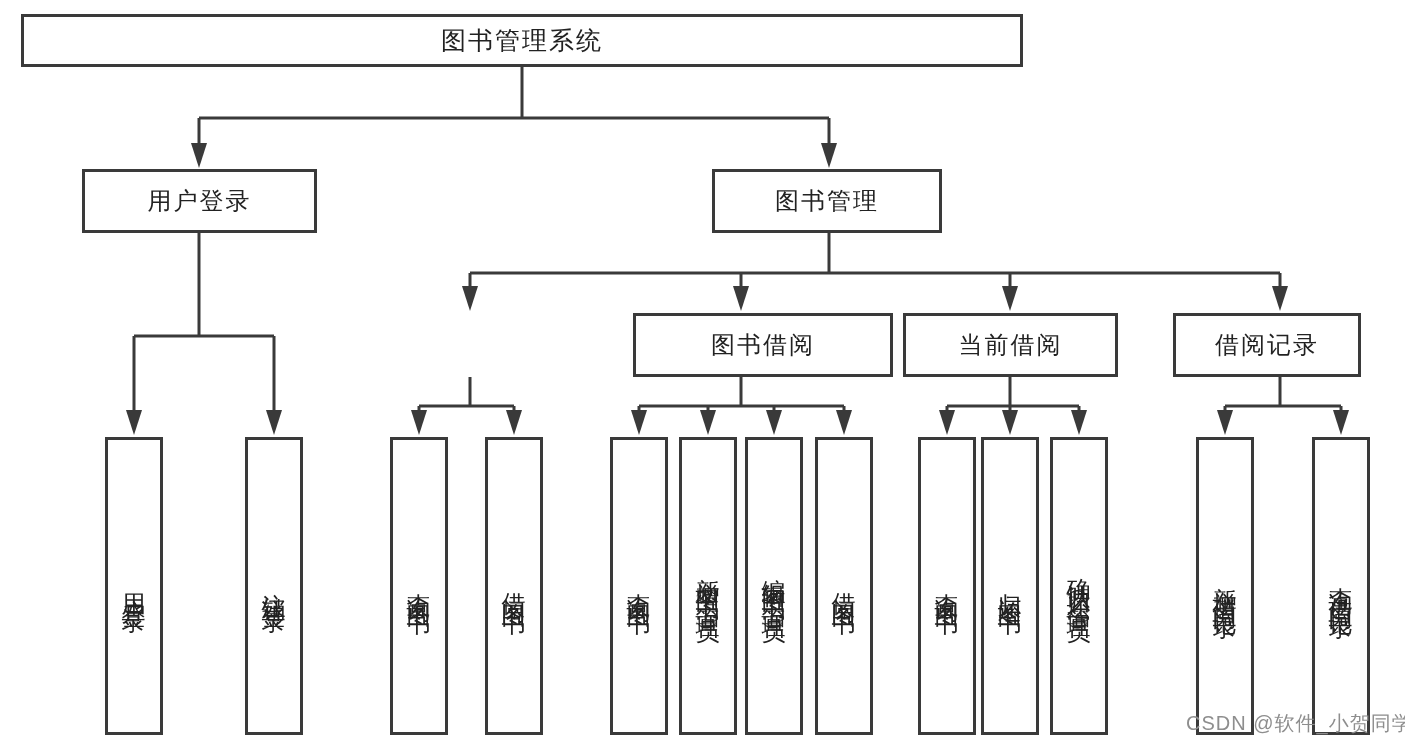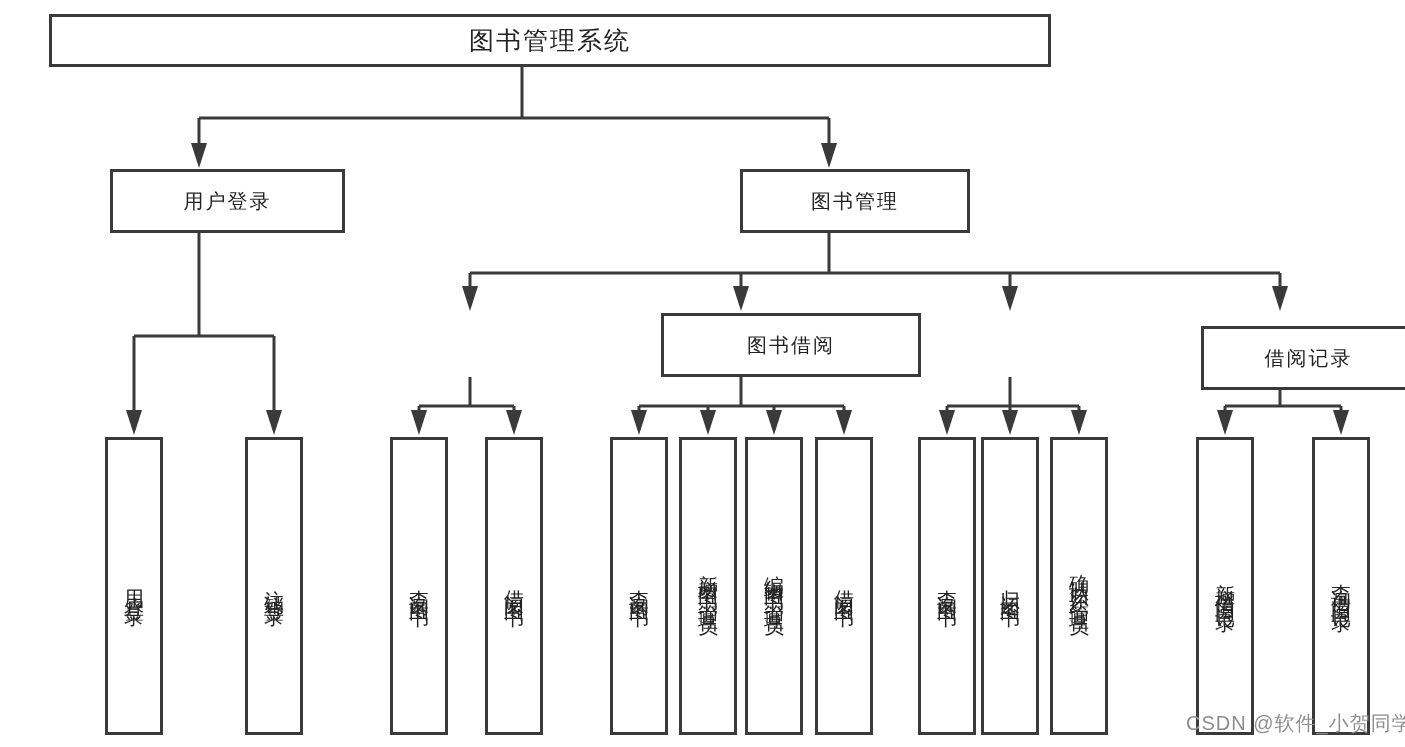--- a/index.html
+++ b/index.html
@@ -17,24 +17,24 @@
     overflow:hidden;
   }
   .stage svg{position:absolute;left:0;top:0;}
   .box{
     position:absolute;
     box-sizing:border-box;
     background:#fff;
     border:3px solid var(--line);
     color:var(--text);
     display:flex;align-items:center;justify-content:center;
-    font-size:20px;
+    font-size:24px;
     z-index:2;
   }
-  .hbox{height:64px;letter-spacing:2px;margin-left:28px;}
+  .hbox{height:64px;letter-spacing:2px;}
   .root-box{height:53px;font-size:25px;}
   .leaf{top:437px;width:58px;height:298px;}
   .vlabel{
     writing-mode:vertical-rl;
     text-orientation:mixed;
     letter-spacing:6px;
     line-height:1.05;
     white-space:pre;
   }
   .watermark{
@@ -83,21 +83,22 @@
       <polygon points="1333,410 1349,410 1341,435"></polygon>
     </g>
   </svg>
 
   <div class="box hbox root-box" style="left:21px;top:14px;width:1002px;">图书管理系统</div>
 
   <div class="box hbox" style="left:82px;top:169px;width:235px;">用户登录</div>
   <div class="box hbox" style="left:712px;top:169px;width:230px;">图书管理</div>
 
   <div class="box hbox" style="left:633px;top:313px;width:260px;">图书借阅</div>
-  <div class="box hbox" style="left:1173px;top:326px;width:215px;font-family:Liberation Serif, serif;">借阅记录</div>
+  <div class="box hbox" style="left:903px;top:313px;width:215px;">当前借阅</div>
+  <div class="box hbox" style="left:1173px;top:313px;width:188px;font-family:Liberation Serif, serif;">借阅记录</div>
 
   <div class="box leaf" style="left:105px;">
     <span class="vlabel">用户登录</span>
   </div>
   <div class="box leaf" style="left:245px;">
     <span class="vlabel">注销登录</span>
   </div>
   <div class="box leaf" style="left:390px;">
     <span class="vlabel">查询图书</span>
   </div>

